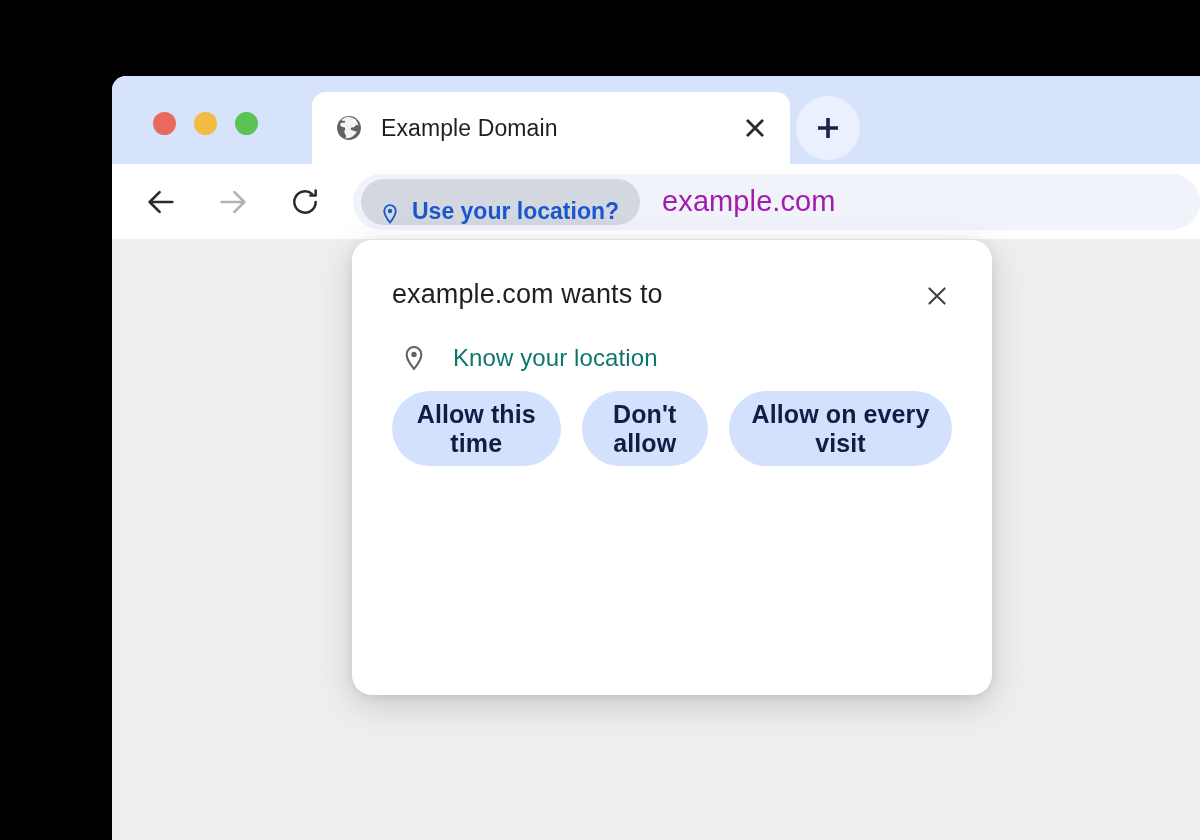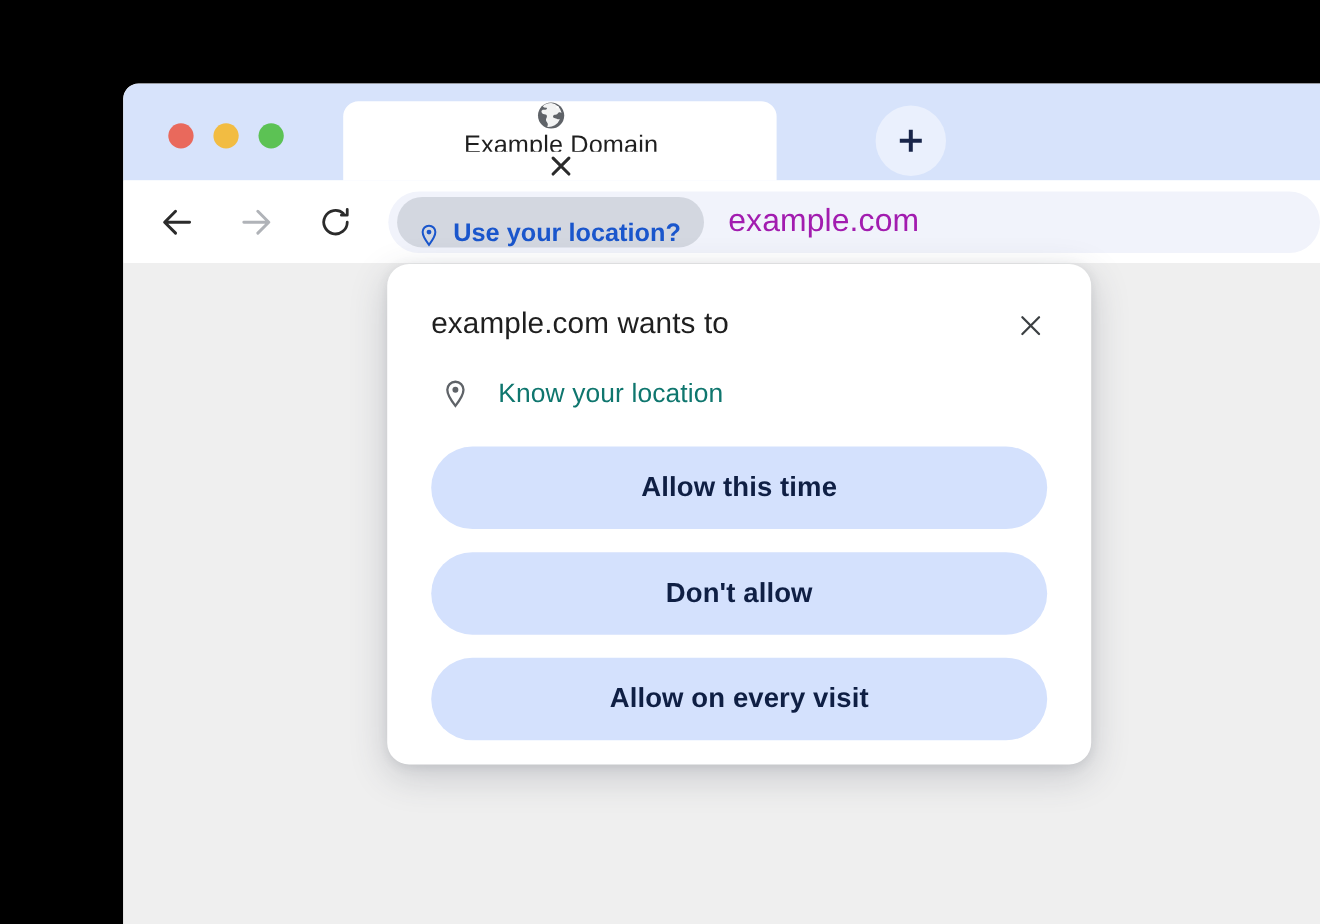--- a/index.html
+++ b/index.html
@@ -49,29 +49,28 @@
     border-radius: 50%;
   }
   .light.red    { background: #e9695c; }
   .light.yellow { background: #f2bc42; }
   .light.green  { background: #5cc254; }
 
   .tab {
     position: absolute;
     left: 200px;
     top: 16px;
-    width: 394px;
+    width: 478px;
     height: 72px;
     background: #ffffff;
     border-top-left-radius: 14px;
     border-top-right-radius: 14px;
     display: flex;
     align-items: center;
     padding: 0 22px 0 24px;
-    flex-direction: column;
   }
   .tab-favicon {
     width: 26px;
     height: 26px;
     flex: 0 0 26px;
     margin-right: 19px;
     display: block;
   }
   .tab-title {
     flex: 1 1 auto;
@@ -225,23 +224,23 @@
     justify-content: center;
   }
   .perm-item-icon svg { display: block; }
   .perm-item-label {
     font-size: 24px;
     color: #0f766e;
     letter-spacing: 0.1px;
   }
 
   .perm-actions {
-    margin-top: 33px;
-    display: flex;
-    flex-direction: column;
+    margin-top: 18px;
+    display: flex;
+    flex-direction: row;
     gap: 21px;
   }
   .perm-btn {
     height: 75px;
     border-radius: 38px;
     background: #d4e1fd;
     display: flex;
     align-items: center;
     justify-content: center;
     font-size: 25px;

